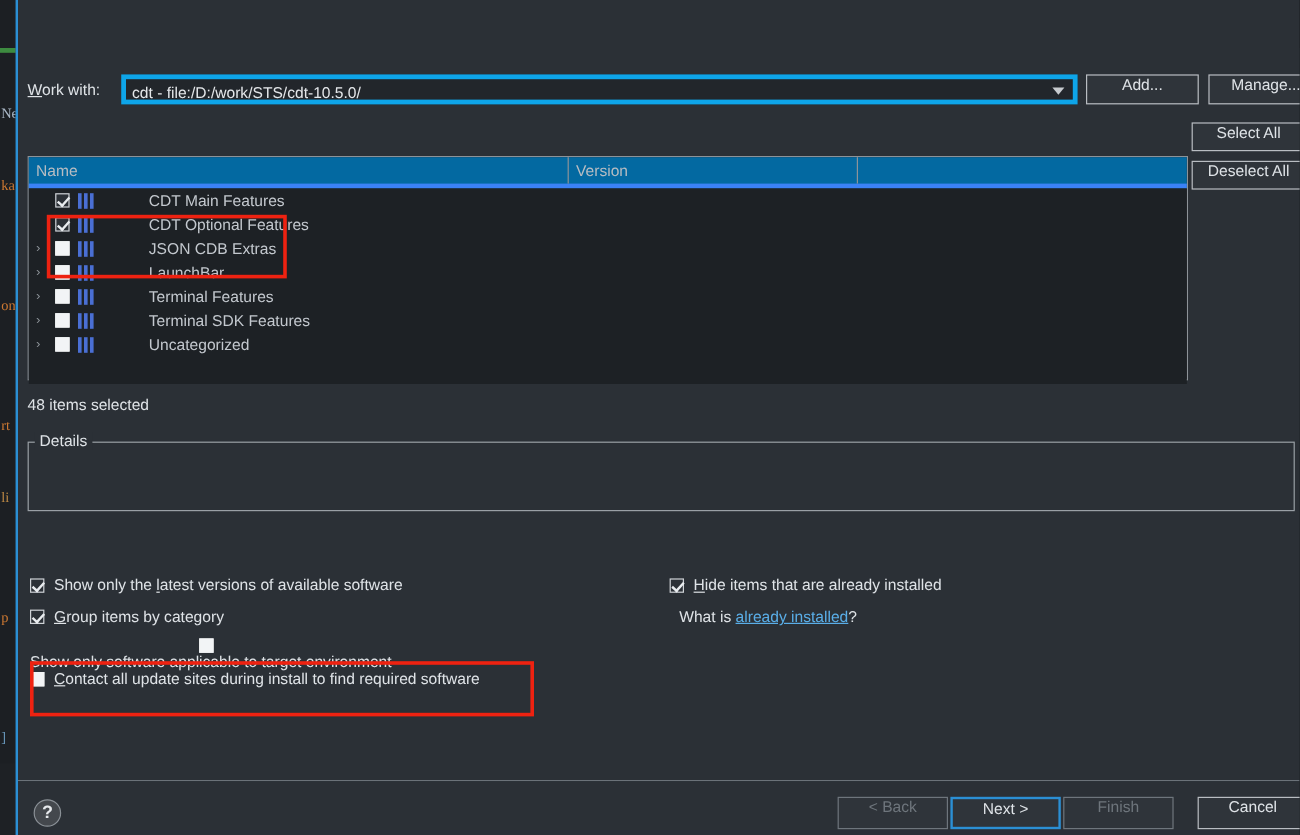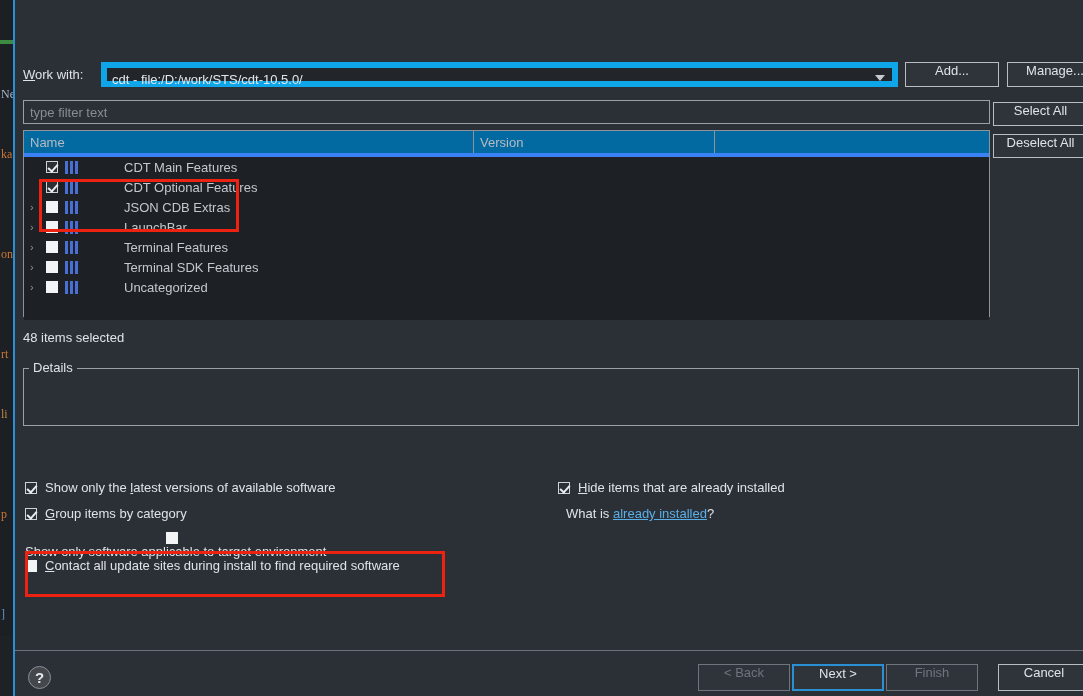--- a/index.html
+++ b/index.html
@@ -88,21 +88,21 @@
     width: 1052px; height: 26px;
   }
   #workwith-label {
     position: absolute; left: 0; top: 5px;
   }
   #workwith-combo {
     position: absolute;
     left: 78px; top: 0;
     width: 797px; height: 25px;
     background: #22262b;
-    border: 6px solid #0ea5e9;
+    border: 4px solid #0ea5e9;
     box-sizing: border-box;
   }
   #workwith-value {
     position: absolute;
     left: 5px; top: 4px;
     font-size: 13px;
     color: #e4e7ea;
   }
   #workwith-arrow {
     position: absolute;
@@ -371,23 +371,20 @@
         <div id="workwith-arrow"></div>
       </div>
       <div id="btn-add" class="btn">
           <span>Add...</span>
         </div>
       <div id="btn-manage" class="btn">
           <span>Manage...</span>
         </div>
     </div>
 
-    <div id="filter-box">
-      <div id="filter-placeholder">type filter text</div>
-    </div>
 
     <div id="btn-selectall" class="btn">
         <span>Select All</span>
       </div>
     <div id="btn-deselectall" class="btn">
         <span>Deselect All</span>
       </div>
 
     <div id="tree">
       <div id="tree-header">

